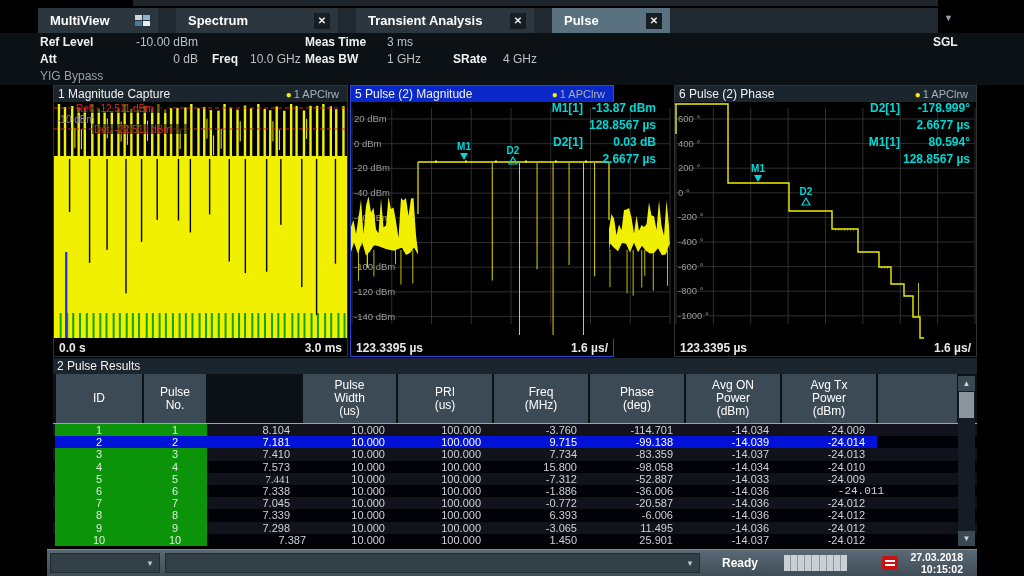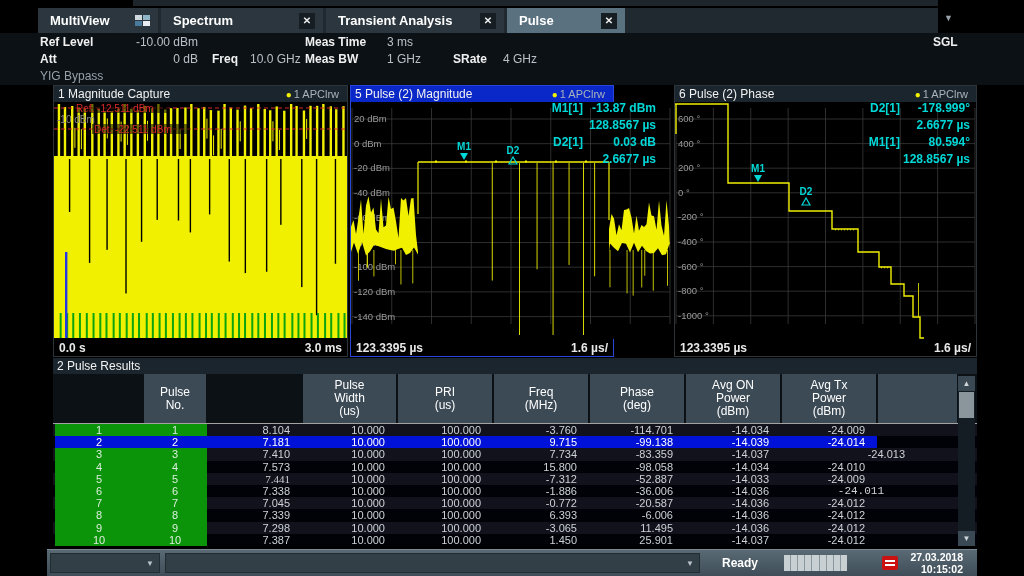--- a/index.html
+++ b/index.html
@@ -2,21 +2,21 @@
 <html><head>
 <meta charset="utf-8">
 <style>
   html,body{margin:0;padding:0;background:#000;}
   .screen{position:relative;width:1024px;height:576px;background:#000;overflow:hidden;
           font-family:"Liberation Sans",sans-serif;color:#e8e8e8;}
   .abs{position:absolute;}
   
   .topstrip{left:133px;top:0;width:805px;height:6px;background:#1e262c;}
   
-  .tabstrip{left:38px;top:8px;width:900px;height:25px;background:#20292f;display:flex;gap:3px;}
+  .tabstrip{left:38px;top:8px;width:900px;height:25px;background:#20292f;display:flex;gap:18px;}
   .tab{height:25px;display:flex;align-items:center;background:#2b363e;padding:0 8px;box-sizing:border-box;cursor:pointer;}
   .tab.active{background:#5a7180;}
   .tab .lbl{font-size:13px;font-weight:bold;color:#fff;white-space:nowrap;padding-left:4px;flex:1;}
   .tab .close{width:16px;height:16px;background:#161e24;color:#eee;font-size:10px;font-weight:bold;
               display:flex;align-items:center;justify-content:center;margin-left:8px;}
   .gridicon{width:15px;height:12px;display:grid;grid-template-columns:7px 7px;grid-template-rows:5px 5px;gap:1px;margin-left:8px;}
   .gridicon span{display:block;}
   .tabcaret{left:944px;top:13px;color:#9aa4ac;font-size:9px;}
   
   .hdr{left:0;top:33px;width:1024px;height:52px;background:#0c1116;font-size:12px;}
@@ -390,20 +390,21 @@
       </svg>
     <div class="paxis">
       <span class="xl">123.3395 µs</span>
       <span class="xr">1.6 µs/</span>
     </div>
   </div>
 
   <div class="abs tblock">
     <div class="ttitle"><span>2 Pulse Results</span></div>
     <div class="thead" id="thead">
+        <div class="hcell" style="left: 3px; width: 86px;">ID</div>
         <div class="hcell" style="left: 91px; width: 62px;">Pulse
 No.</div>
         <div class="hcell" style="left: 250px; width: 93px;">Pulse
 Width
 (us)</div>
         <div class="hcell" style="left: 345px; width: 94px;">PRI
 (us)</div>
         <div class="hcell" style="left: 441px; width: 94px;">Freq
 (MHz)</div>
         <div class="hcell" style="left: 537px; width: 94px;">Phase
@@ -441,21 +442,21 @@
         </div>
         <div class="trow" style="top: 24.4px; background: rgb(18, 18, 28);">
           <div class="tcell c green" style="left: 2px; width: 88px;">3</div>
           <div class="tcell c green" style="left: 90px; width: 64px;">3</div>
           <div class="tcell r" style="left: 154px; width: 95px;">7.410</div>
           <div class="tcell r" style="left: 249px; width: 95px;">10.000</div>
           <div class="tcell r" style="left: 344px; width: 96px;">100.000</div>
           <div class="tcell r" style="left: 440px; width: 96px;">7.734</div>
           <div class="tcell r" style="left: 536px; width: 96px;">-83.359</div>
           <div class="tcell r" style="left: 632px; width: 96px;">-14.037</div>
-          <div class="tcell r" style="left: 768px; width: 96px;">-24.013</div>
+          <div class="tcell r" style="left: 728px; width: 96px;">-24.013</div>
         </div>
         <div class="trow" style="top: 36.6px; background: rgb(1, 1, 8);">
           <div class="tcell c green" style="left: 2px; width: 88px;">4</div>
           <div class="tcell c green" style="left: 90px; width: 64px;">4</div>
           <div class="tcell r" style="left: 154px; width: 95px;">7.573</div>
           <div class="tcell r" style="left: 249px; width: 95px;">10.000</div>
           <div class="tcell r" style="left: 344px; width: 96px;">100.000</div>
           <div class="tcell r" style="left: 440px; width: 96px;">15.800</div>
           <div class="tcell r" style="left: 536px; width: 96px;">-98.058</div>
           <div class="tcell r" style="left: 632px; width: 96px;">-14.034</div>
@@ -512,21 +513,21 @@
           <div class="tcell r" style="left: 249px; width: 95px;">10.000</div>
           <div class="tcell r" style="left: 344px; width: 96px;">100.000</div>
           <div class="tcell r" style="left: 440px; width: 96px;">-3.065</div>
           <div class="tcell r" style="left: 536px; width: 96px;">11.495</div>
           <div class="tcell r" style="left: 632px; width: 96px;">-14.036</div>
           <div class="tcell r" style="left: 728px; width: 96px;">-24.012</div>
         </div>
         <div class="trow" style="top: 109.8px; background: rgb(1, 1, 8);">
           <div class="tcell c green" style="left: 2px; width: 88px;">10</div>
           <div class="tcell c green" style="left: 90px; width: 64px;">10</div>
-          <div class="tcell r" style="left: 154px; width: 95px; padding-left: 37px;">7.387</div>
+          <div class="tcell r" style="left: 170px; width: 95px; padding-left: 37px;">7.387</div>
           <div class="tcell r" style="left: 249px; width: 95px;">10.000</div>
           <div class="tcell r" style="left: 344px; width: 96px;">100.000</div>
           <div class="tcell r" style="left: 440px; width: 96px;">1.450</div>
           <div class="tcell r" style="left: 536px; width: 96px;">25.901</div>
           <div class="tcell r" style="left: 632px; width: 96px;">-14.037</div>
           <div class="tcell r" style="left: 728px; width: 96px;">-24.012</div>
         </div>
       </div>
     <div class="sbar" style="left:905px;top:18px;height:170px;">
       <div class="sbtn" style="top:0;">▲</div>

